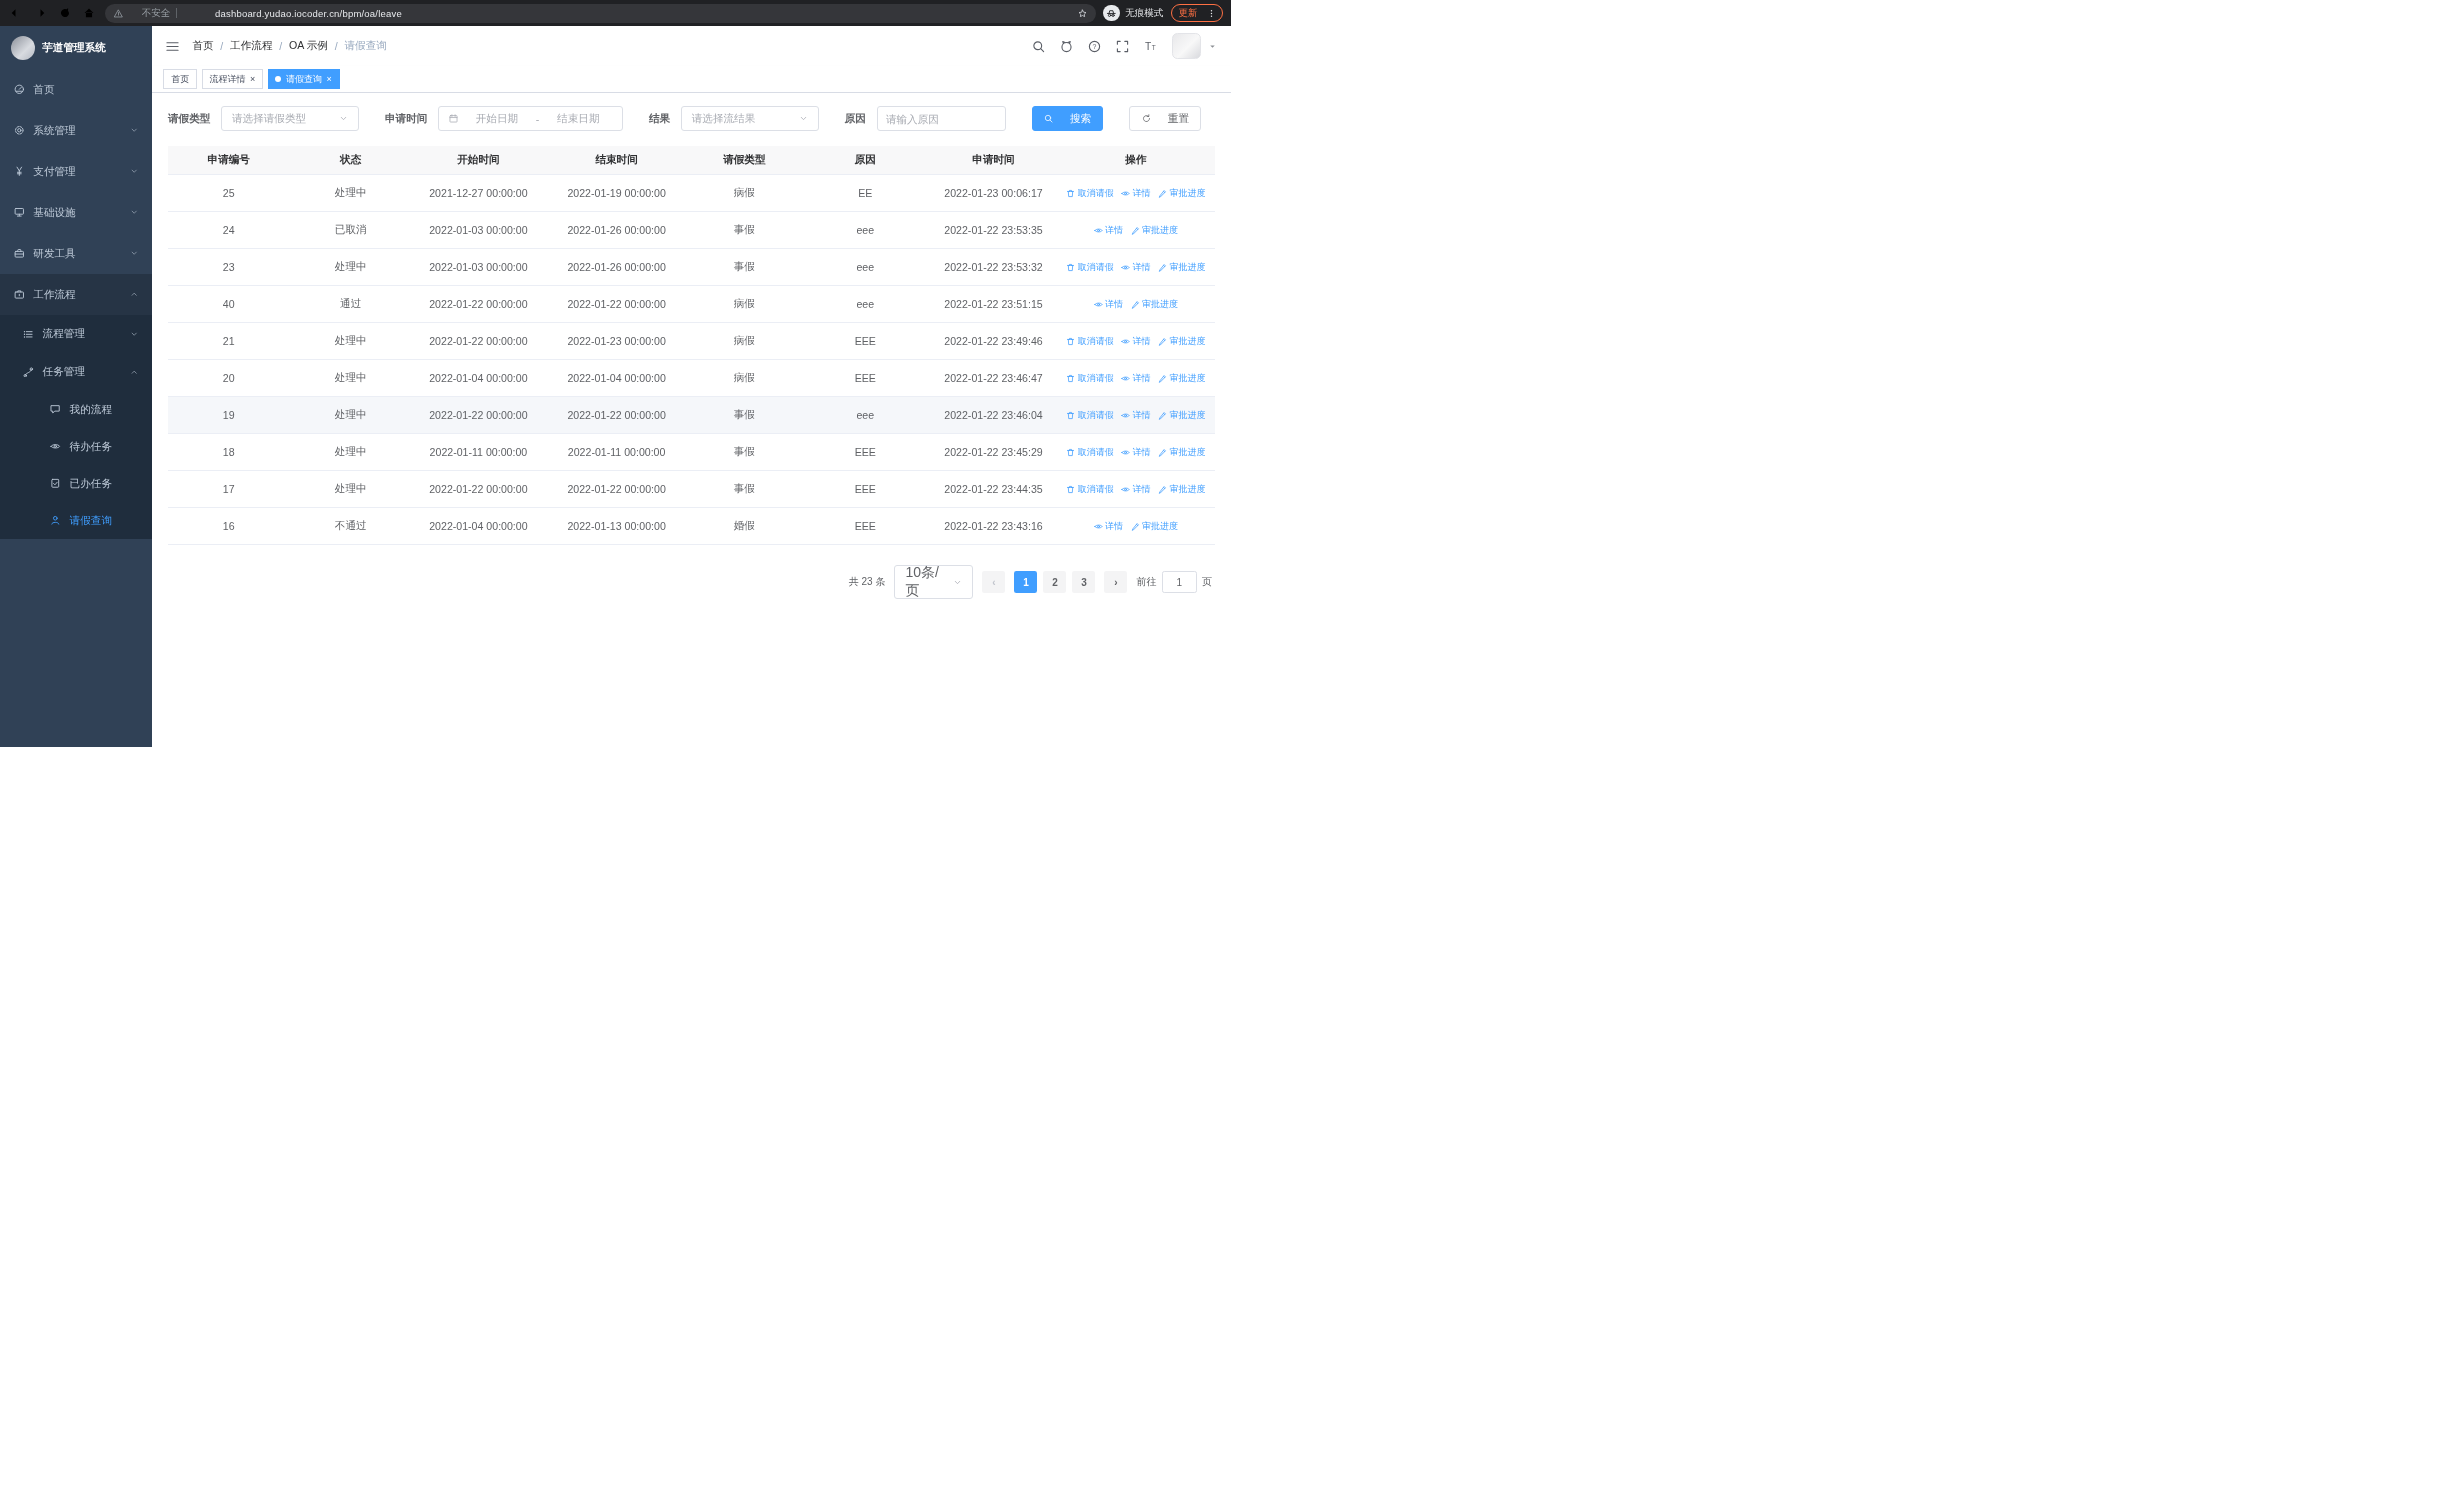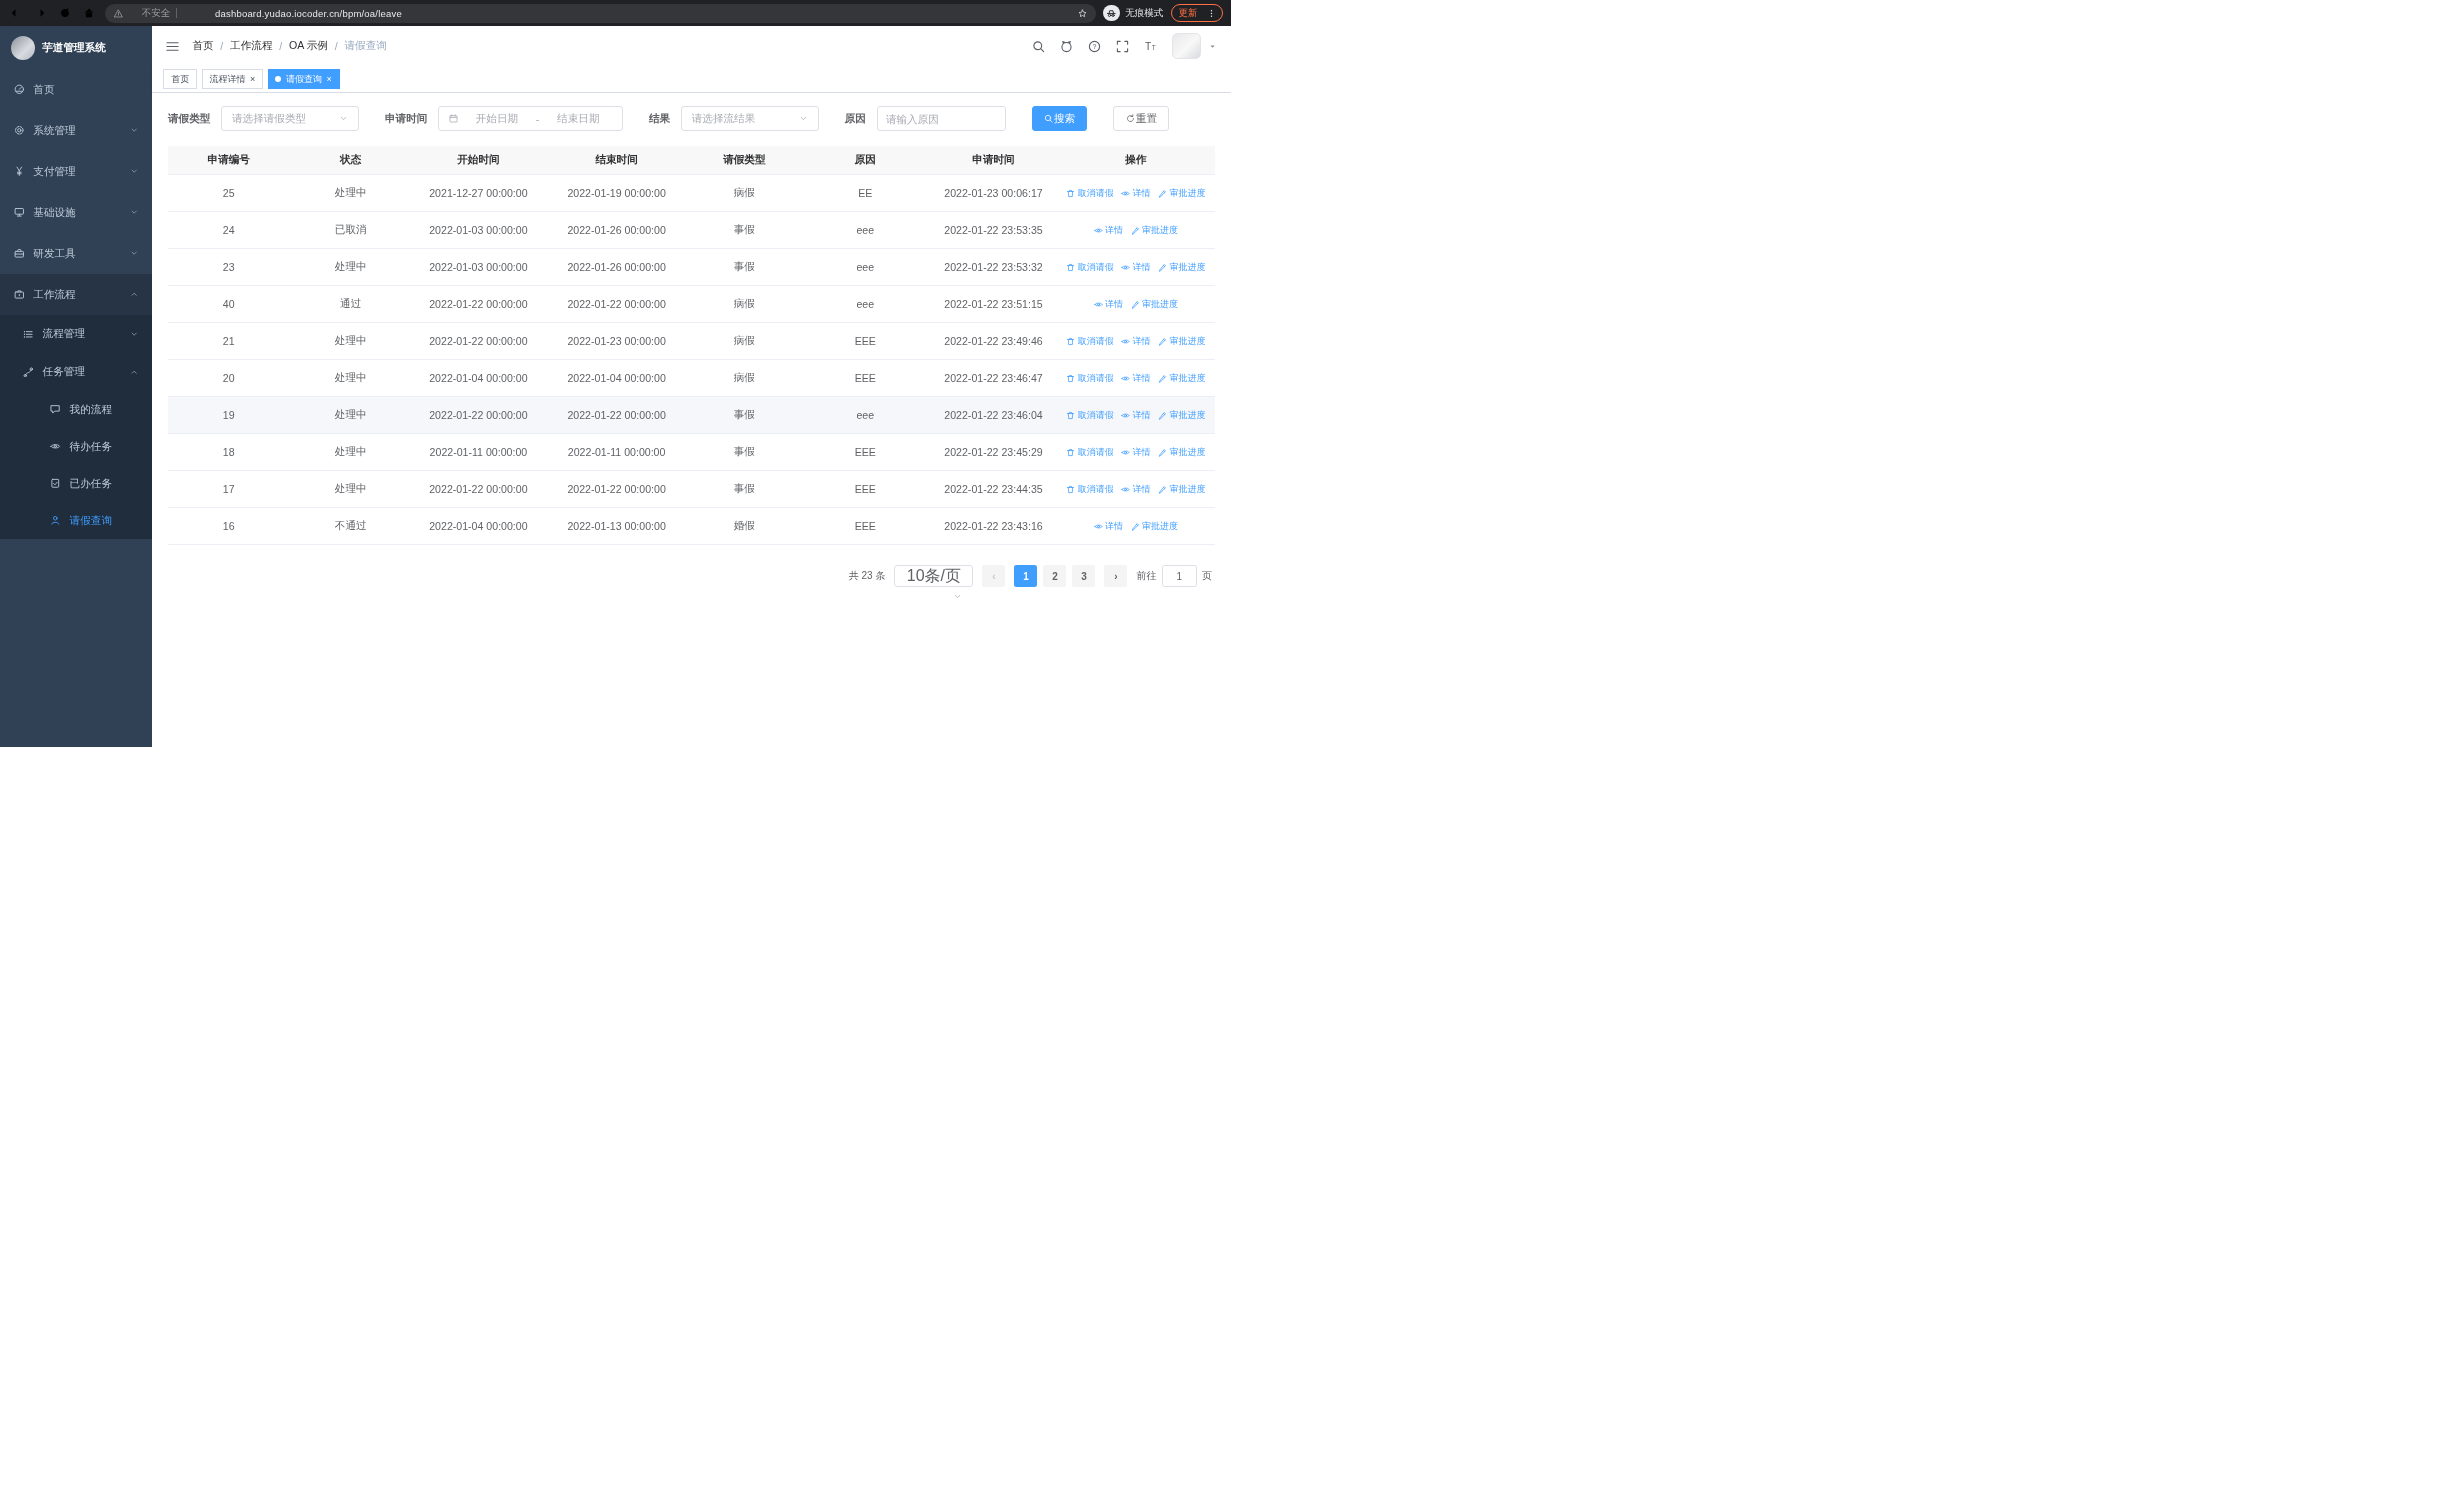--- a/index.html
+++ b/index.html
@@ -73,41 +73,41 @@
   .placeholder { color:#a8abb2; }
   .chev { color:#a8abb2; margin-left:auto; }
   .w-select { width:138px; }
   .date-range { width:185px; color:#a8abb2; }
   .date-range .grow { flex:1; text-align:center; }
   .range-sep { color:#a8abb2; }
   input.el-input { display:inline-block; padding:0 8.4px; outline:none; color:#606266; }
   input.el-input::placeholder { color:#a8abb2; }
   .reason-input { width:129px; }
 
-  .btn { height:25px; display:inline-flex; align-items:center; gap:1px; padding:0 11.4px; border:0.8px solid #dcdfe6; border-radius:3px; background:#fff; color:#606266; font-size:10.6px; font-family:inherit; }
+  .btn { height:25px; display:inline-flex; align-items:center; gap:17px; padding:0 11.4px; border:0.8px solid #dcdfe6; border-radius:3px; background:#fff; color:#606266; font-size:10.6px; font-family:inherit; }
   .btn-primary { background:#409eff; border-color:#409eff; color:#fff; }
   .btn-sm { height:23px; font-size:10px; padding:0 10px; }
 
   
   .toolbar { display:flex; align-items:center; margin-bottom:12px; }
   .toolbar-right { margin-left:auto; display:flex; align-items:center; gap:15px; color:#646a73; padding-right:4.6px; }
 
   
   .table { width:100%; font-size:10.6px; color:#606266; }
   .t-row { display:grid; grid-template-columns:11.6% 11.7% 12.7% 13.7% 10.7% 12.4% 12.1% 15.1%; align-items:center; height:37px; border-bottom:0.8px solid #ebeef5; }
   .t-head { height:29px; background:#f8f8f9; color:#303133; font-weight:700; border-bottom:0.8px solid #ebeef5; }
   .t-cell { text-align:center; overflow:hidden; text-overflow:ellipsis; white-space:nowrap; }
   .t-row.hover { background:#f5f7fa; }
   .t-cell.actions { white-space:nowrap; }
   .action-link { color:#409eff; font-size:9px; display:inline-flex; align-items:center; gap:2.3px; margin:0 3.8px; }
   .action-link .icon svg { width:9px; height:9px; }
 
   
   .pagination { display:flex; align-items:center; justify-content:flex-end; gap:9px; margin-top:20px; font-size:10px; color:#606266; padding-right:3px; }
-  .page-size { width:79px; height:22px; font-size:16px;flex-direction:column; }
+  .page-size { width:79px; height:34px; font-size:14px; }
   .page-btn { min-width:23px; height:22px; border:none; border-radius:2.3px; background:#f4f4f5; color:#606266; font-size:10px; font-weight:700; display:inline-flex; align-items:center; justify-content:center; font-family:inherit; }
   .page-btn.prev { color:#c0c4cc; }
   .pages { display:inline-flex; gap:6px; }
   .page-btn.active { background:#409eff; color:#fff; }
   .goto { display:inline-flex; align-items:center; gap:5.3px; }
   .goto-input { width:35px; height:22px; border:0.8px solid #dcdfe6; border-radius:2.3px; text-align:center; font-size:10px; color:#606266; outline:none; }
 </style>
 </head>
 <body>
 

